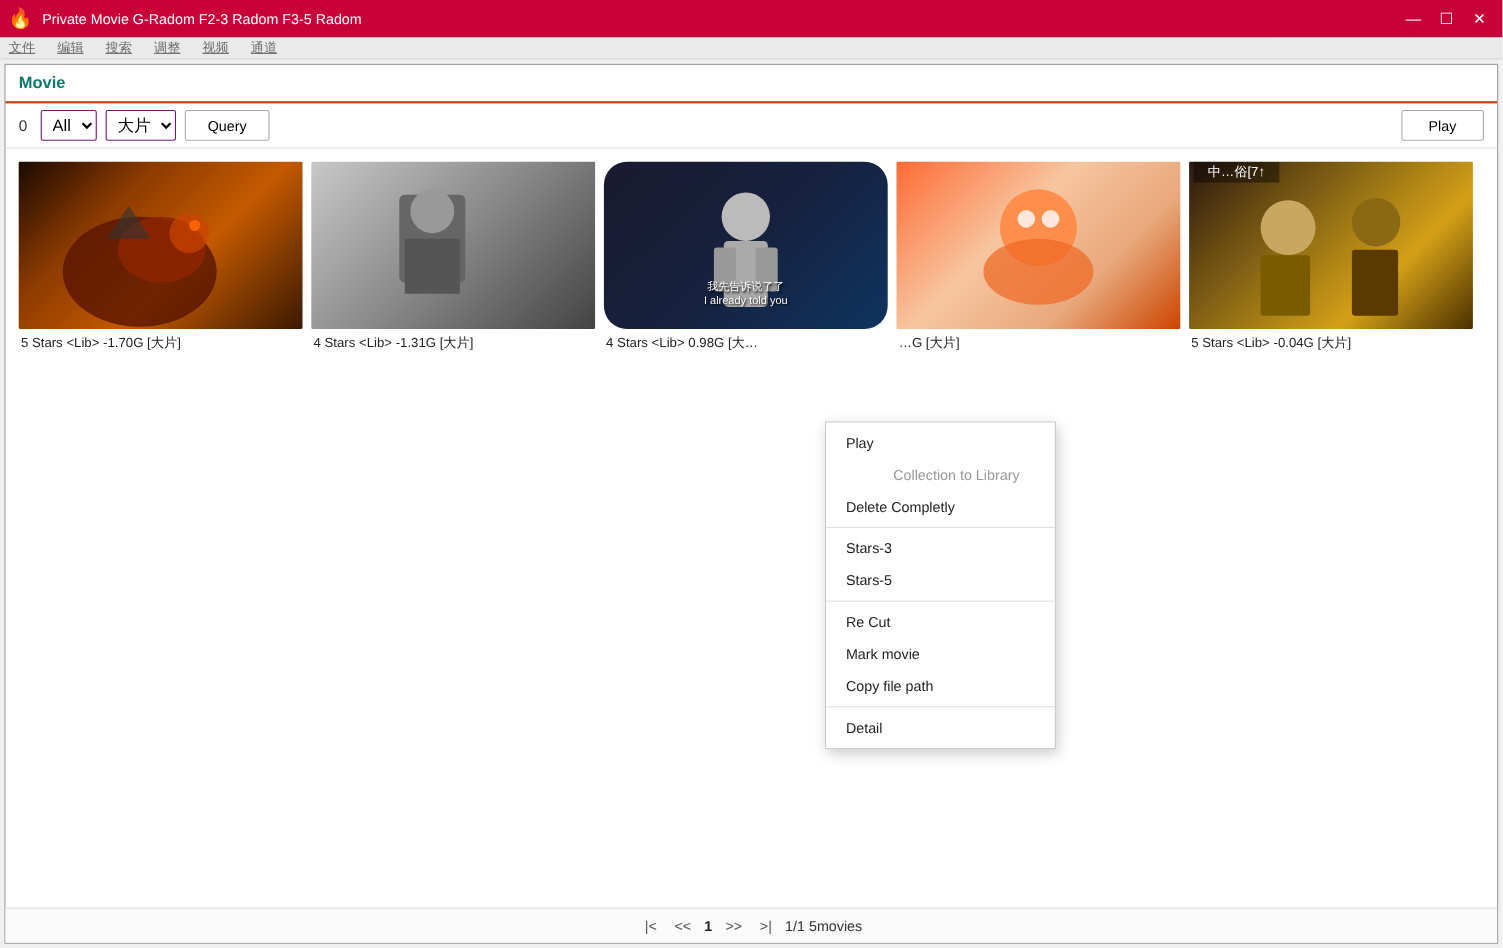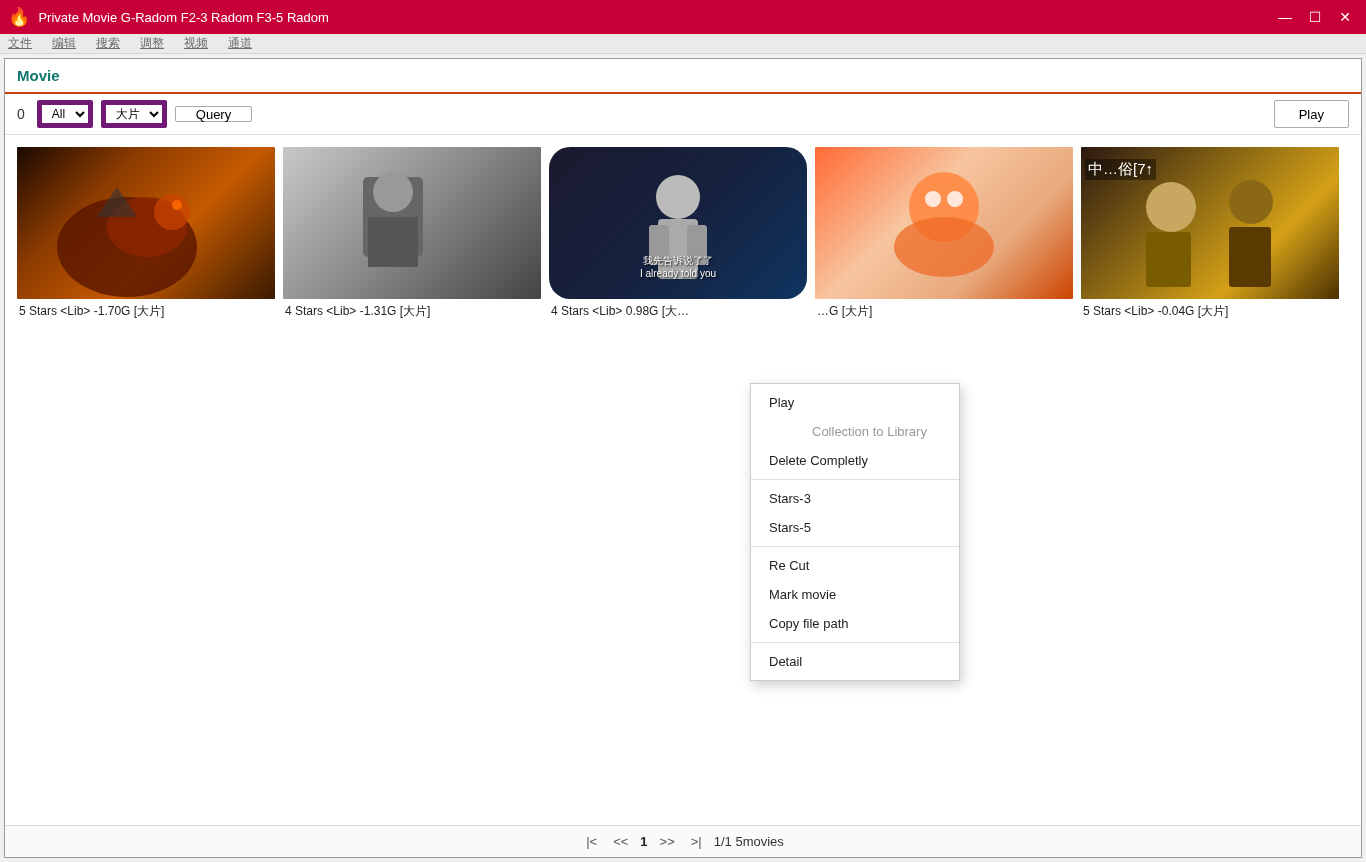--- a/index.html
+++ b/index.html
@@ -90,28 +90,28 @@
     .toolbar {
       display: flex;
       align-items: center;
       padding: 6px 12px;
       gap: 8px;
       border-bottom: 1px solid #e0e0e0;
     }
     .toolbar-select {
       height: 28px;
       padding: 0 6px;
-      border: 5px solid #701a75;
+      border: 1px solid #701a75;
       border-radius: 2px;
-      font-size: 12px;
+      font-size: 15px;
       background: white;
       cursor: pointer;
     }
     .toolbar-btn {
-      height: 16px;
+      height: 28px;
       padding: 0 20px;
       background: white;
       border: 1px solid #aaa;
       border-radius: 2px;
       font-size: 13px;
       cursor: pointer;
     }
     .toolbar-spacer { flex: 1; }
     .play-btn {
       height: 28px;
@@ -236,26 +236,26 @@
       left: 10px;
       right: 10px;
       color: white;
       font-size: 10px;
       text-align: center;
       text-shadow: 1px 1px 2px black;
     }
 
     .counter-badge {
       position: absolute;
-      top: 12px;
+      top: 0;
       left: 4px;
       color: white;
-      font-size: 15px;
+      font-size: 12px;
       background: rgba(0,0,0,0.4);
-      padding: 1px 3px;
+      padding: 1px 13px;
     }
 
     .zero-label {
       font-size: 14px;
       color: #333;
       margin-right: 4px;
     }
   </style>
 </head>
 <body>

